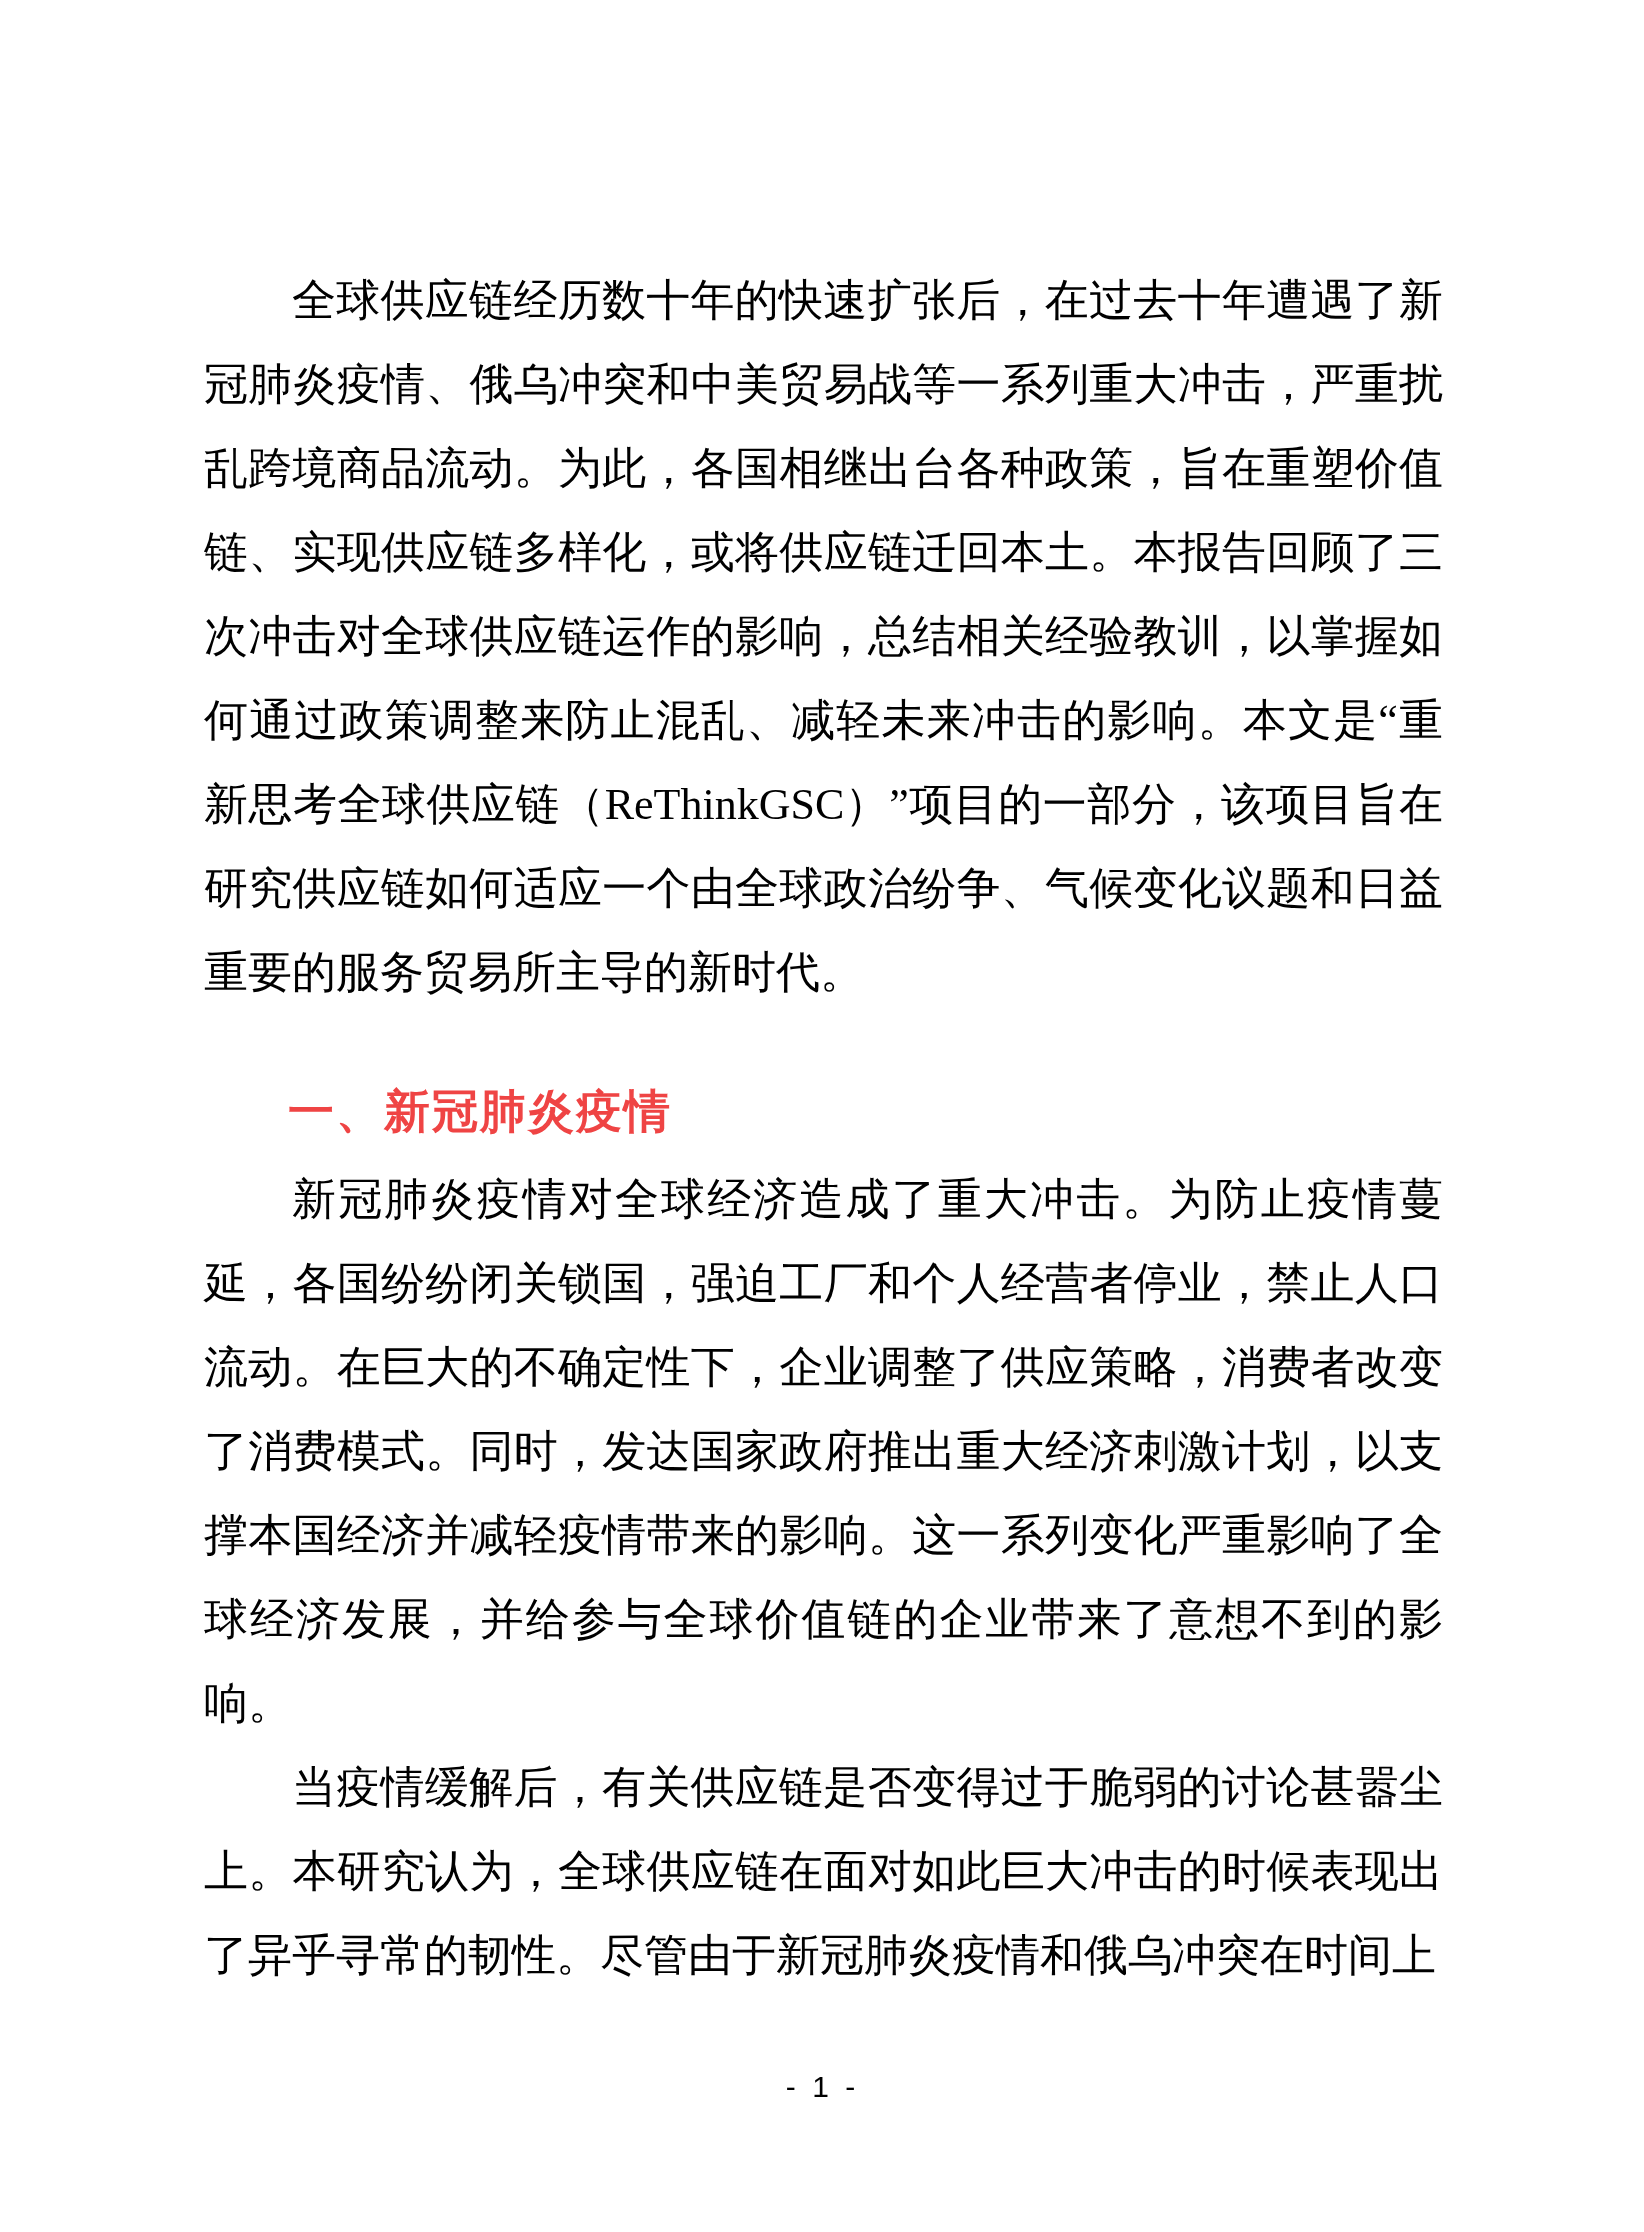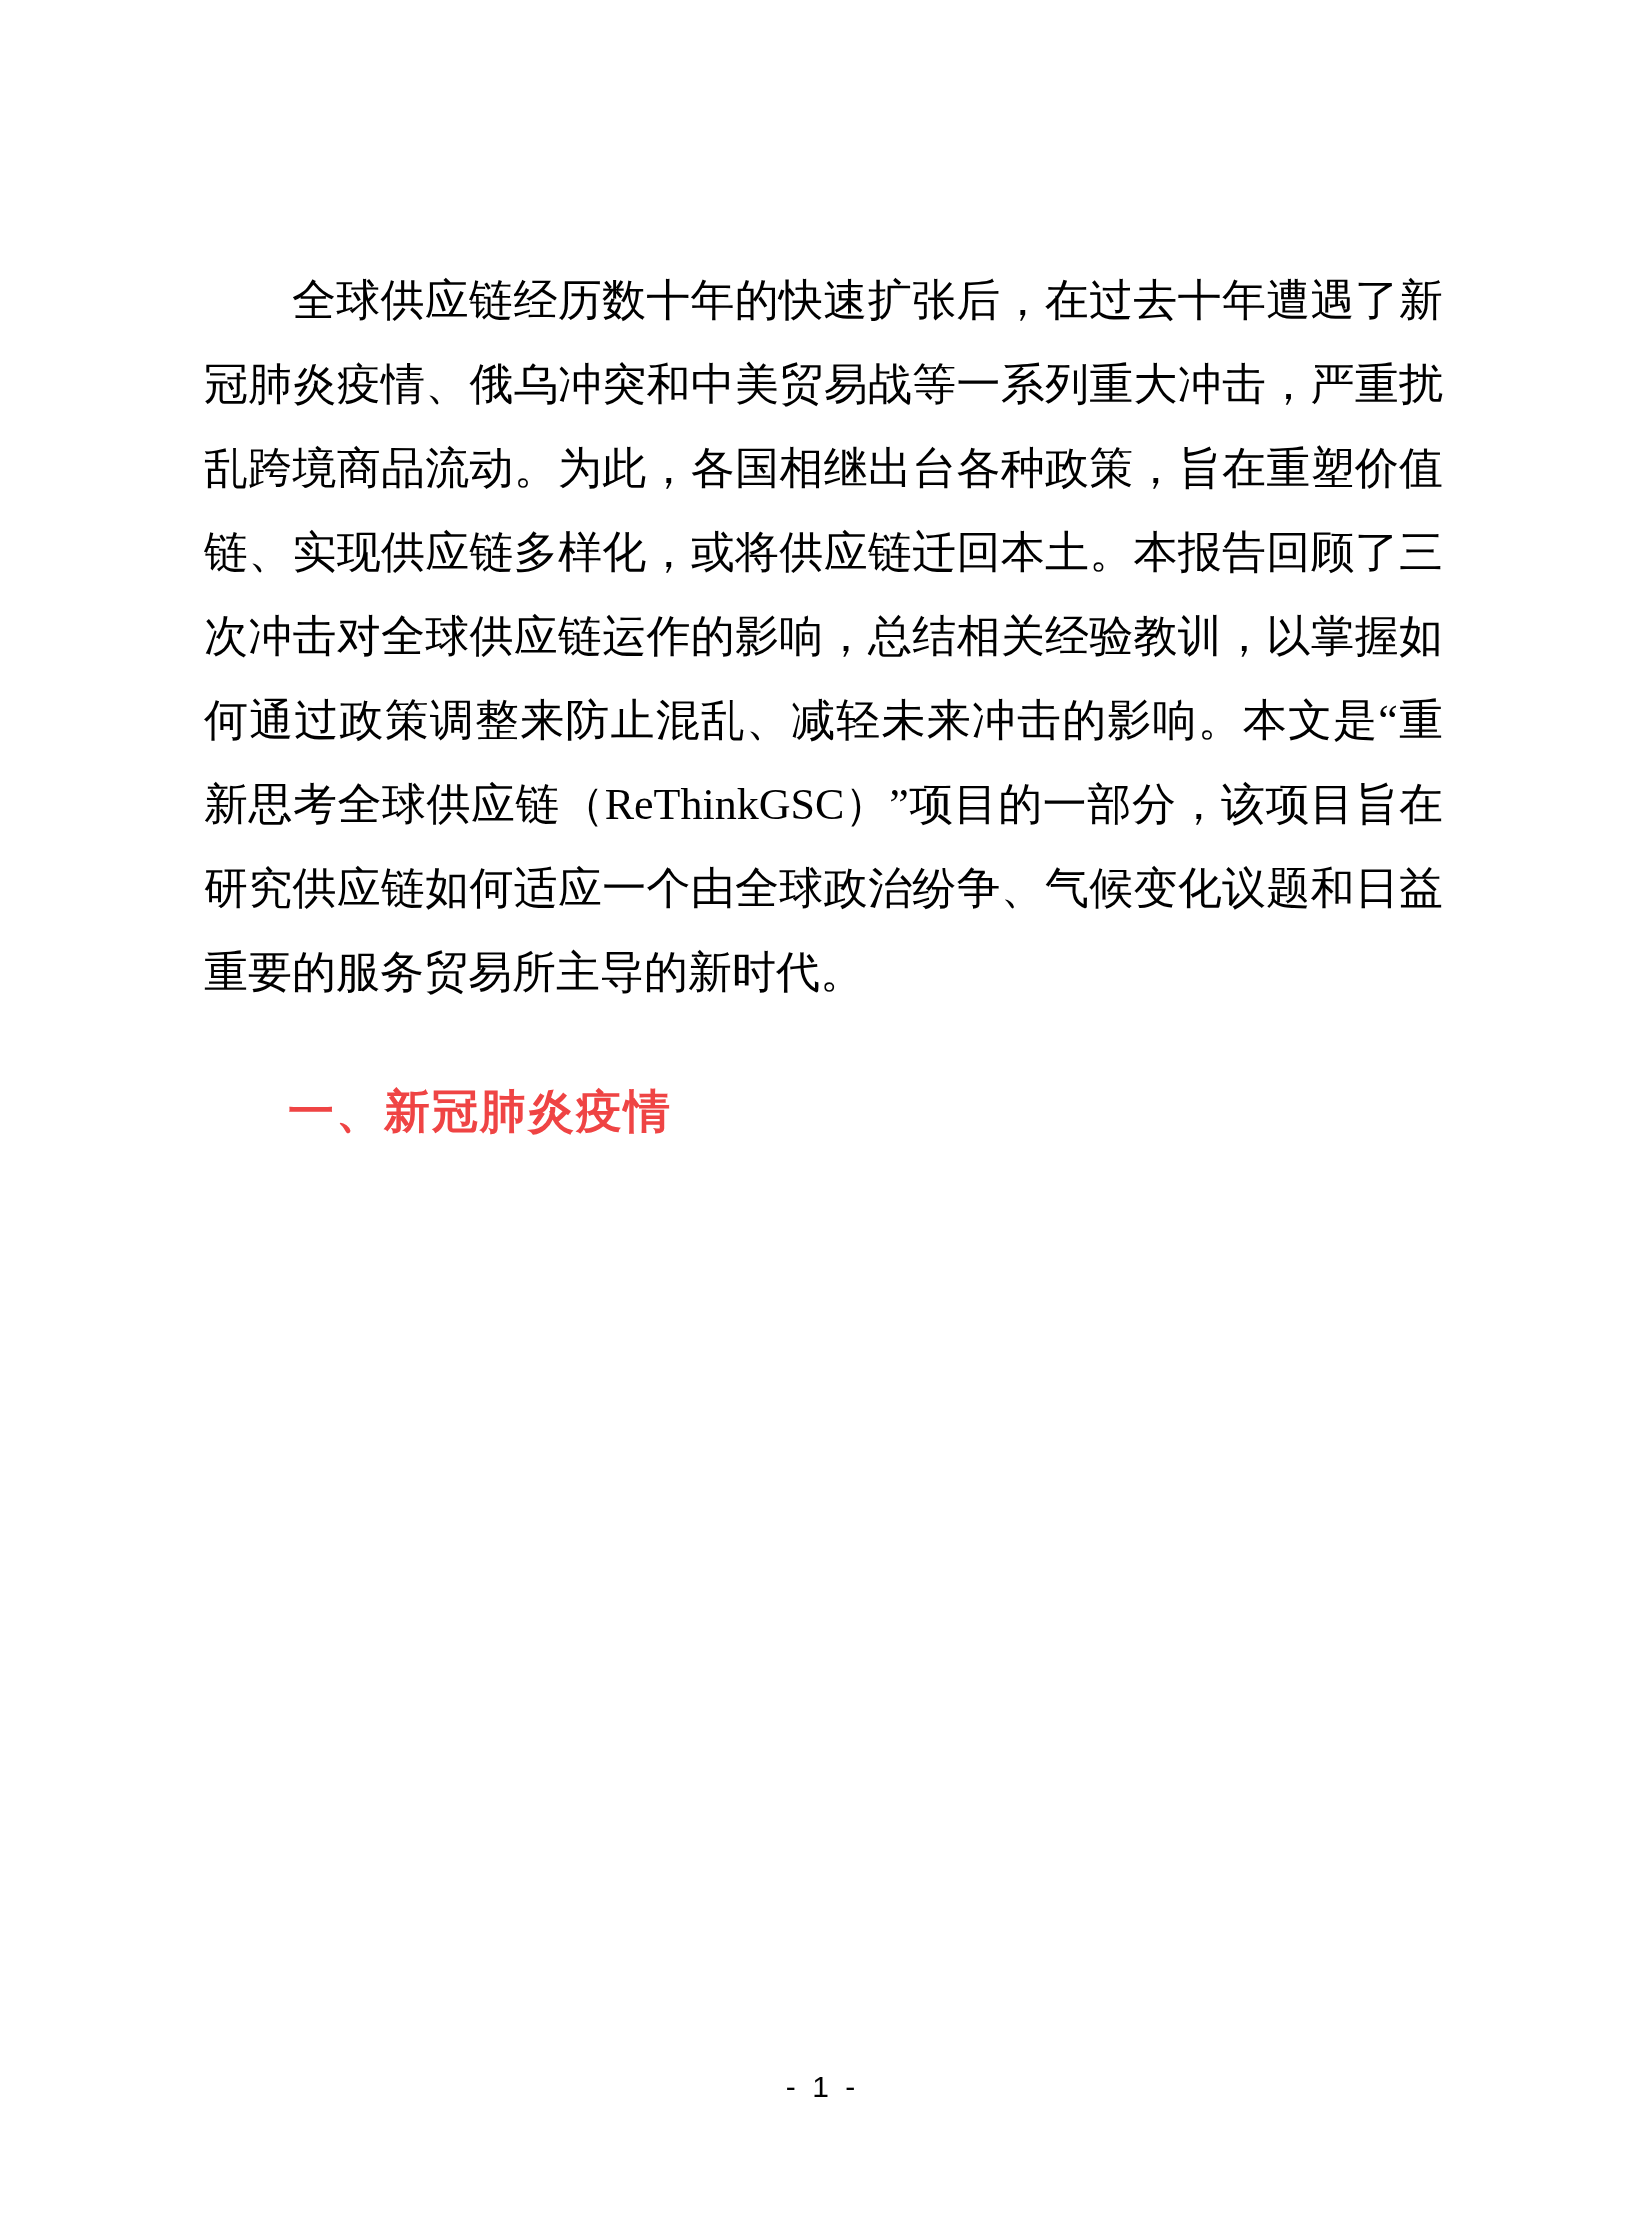--- a/index.html
+++ b/index.html
@@ -70,20 +70,22 @@
 </style>
 </head>
 <body>
 
 <div class="page">
   <div class="content">
     <p class="body-para">全球供应链经历数十年的快速扩张后，在过去十年遭遇了新冠肺炎疫情、俄乌冲突和中美贸易战等一系列重大冲击，严重扰乱跨境商品流动。为此，各国相继出台各种政策，旨在重塑价值链、实现供应链多样化，或将供应链迁回本土。本报告回顾了三次冲击对全球供应链运作的影响，总结相关经验教训，以掌握如何通过政策调整来防止混乱、减轻未来冲击的影响。本文是“重新思考全球供应链（ReThinkGSC）”项目的一部分，该项目旨在研究供应链如何适应一个由全球政治纷争、气候变化议题和日益重要的服务贸易所主导的新时代。</p>
 
     <h2 class="section-heading">一、新冠肺炎疫情</h2>
 
+    <p class="body-para">新冠肺炎疫情对全球经济造成了重大冲击。为防止疫情蔓延，各国纷纷闭关锁国，强迫工厂和个人经营者停业，禁止人口流动。在巨大的不确定性下，企业调整了供应策略，消费者改变了消费模式。同时，发达国家政府推出重大经济刺激计划，以支撑本国经济并减轻疫情带来的影响。这一系列变化严重影响了全球经济发展，并给参与全球价值链的企业带来了意想不到的影响。</p>
 
+    <p class="body-para">当疫情缓解后，有关供应链是否变得过于脆弱的讨论甚嚣尘上。本研究认为，全球供应链在面对如此巨大冲击的时候表现出了异乎寻常的韧性。尽管由于新冠肺炎疫情和俄乌冲突在时间上</p>
   </div>
 
   <div class="page-footer">
     <span class="page-number">- 1 -</span>
   </div>
 </div>
 
 
 </body></html>

